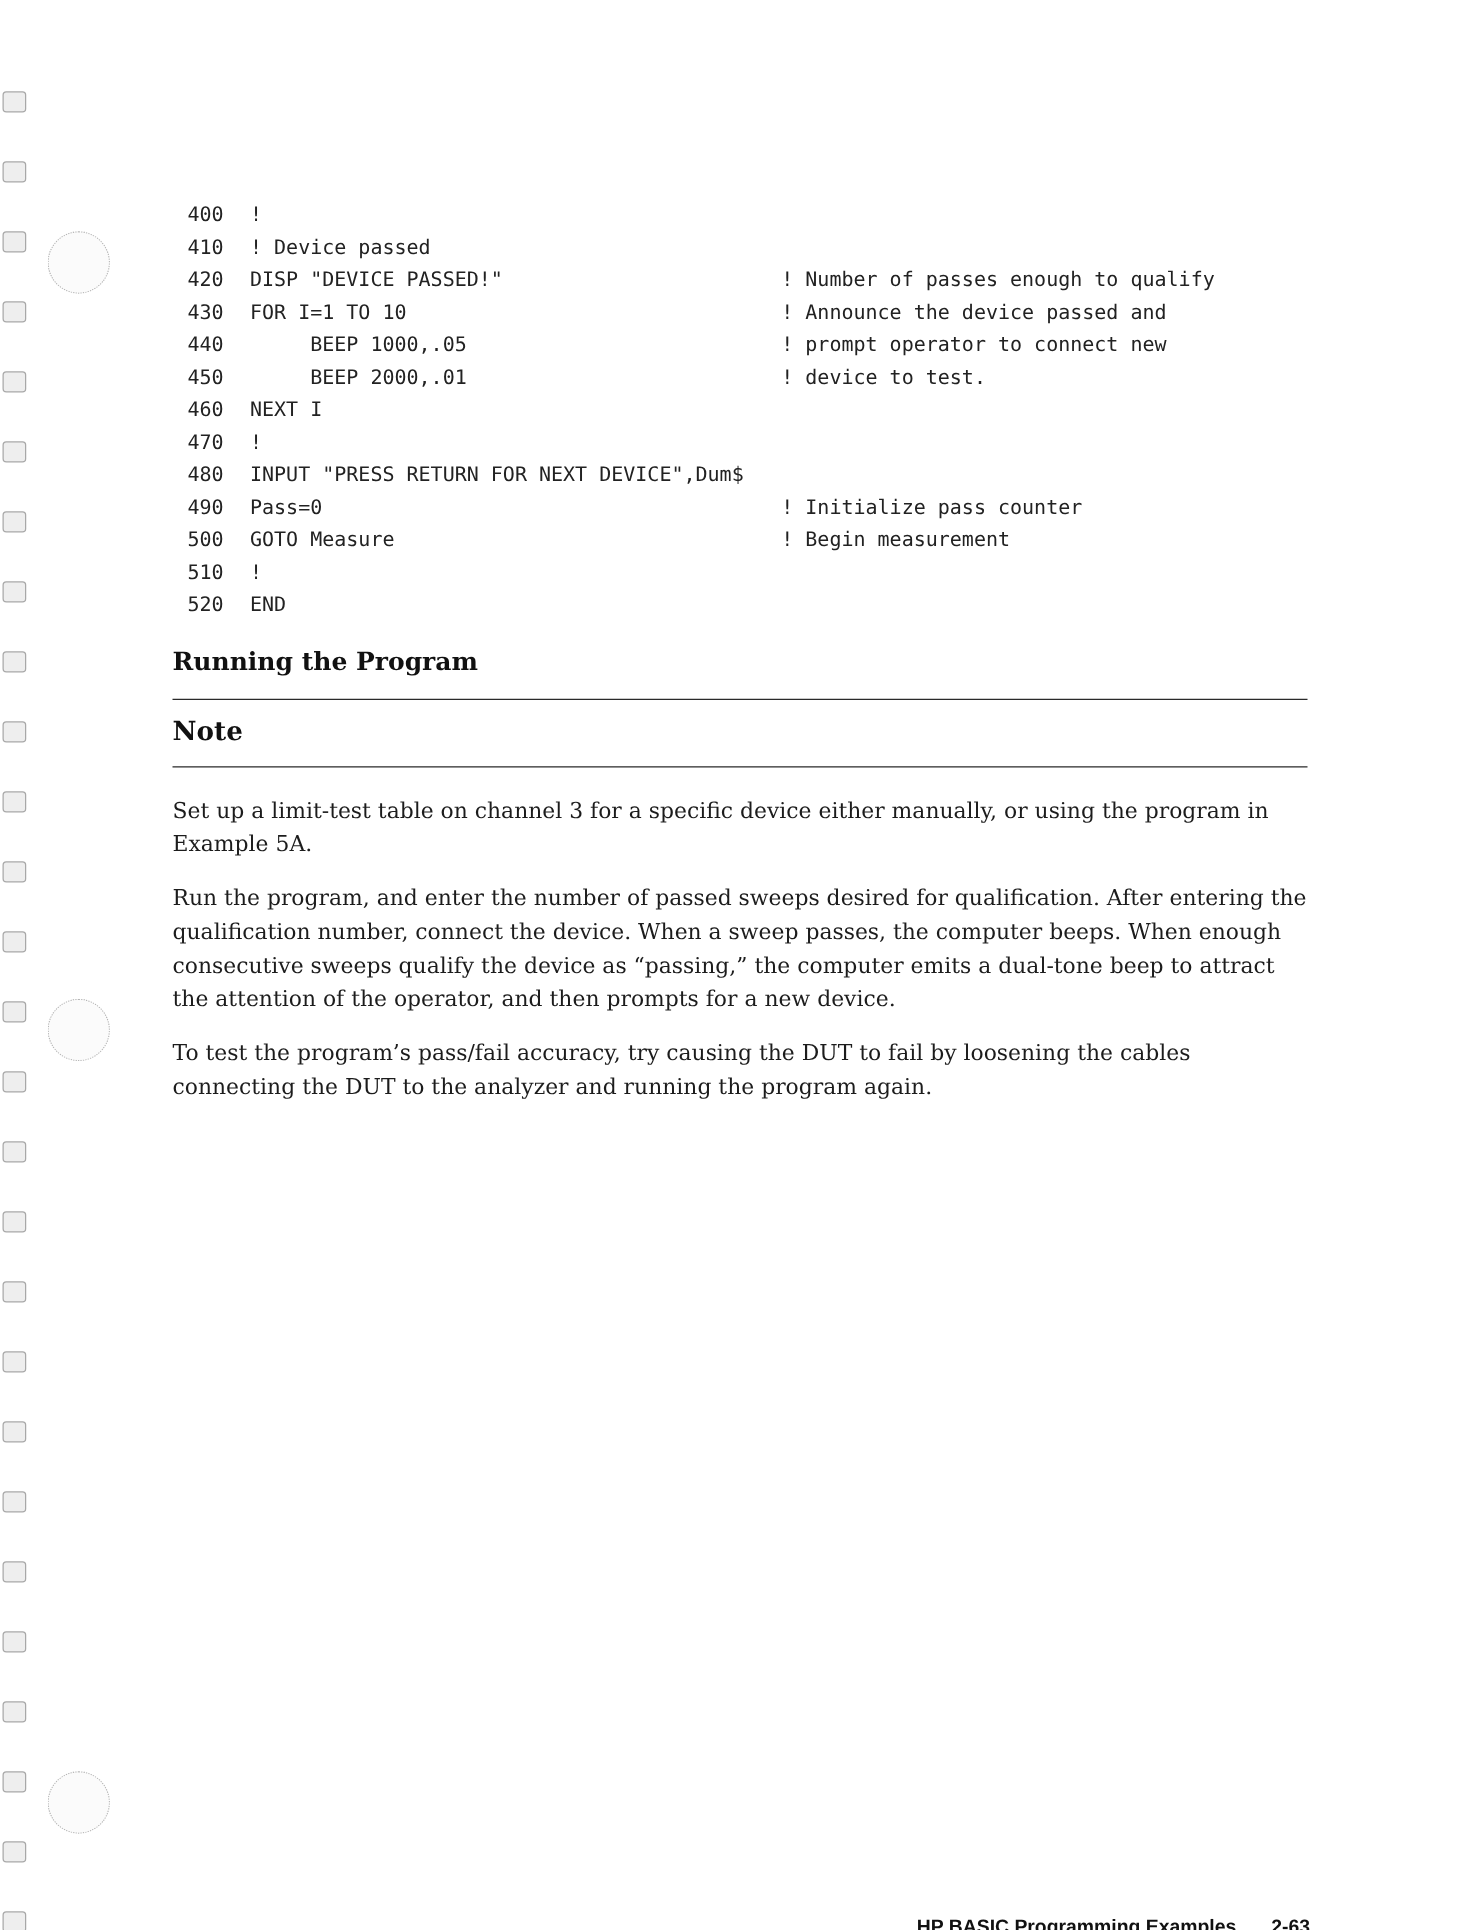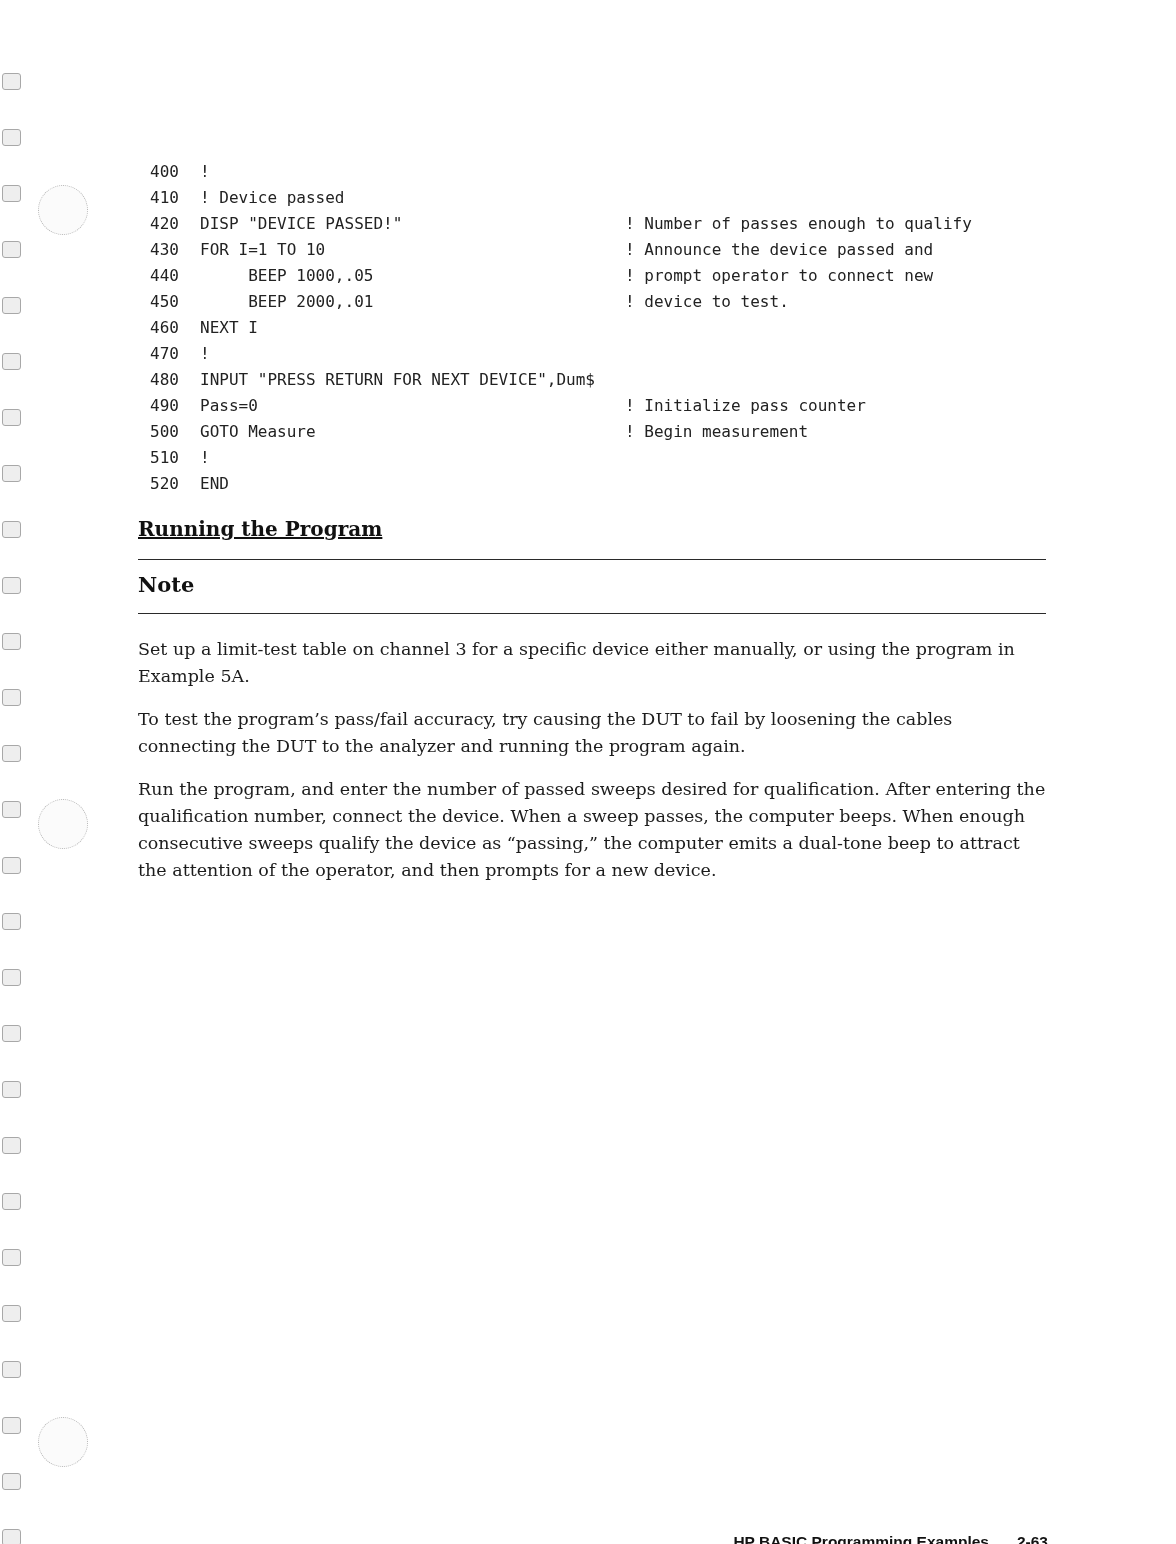--- a/index.html
+++ b/index.html
@@ -72,21 +72,20 @@
     position: absolute;
     left: 138px;
     top: 478px;
     width: 908px;
   }
   #section-heading {
     font-size: 20px;
     font-weight: bold;
     margin: 0 0 18px 0;
     color: #111;
-    text-decoration: underline;
   }
   .rule {
     border: 0;
     border-top: 1.6px solid #2a2a2a;
     margin: 0;
   }
   #note-box {
     padding: 12px 0 16px 0;
   }
   #note-row {
@@ -172,22 +171,22 @@
     <hr class="rule">
     <div id="note-box">
       <div id="note-row">
         <div id="note-label">Note</div>
       </div>
     </div>
     <hr class="rule">
 
     <div id="paragraphs">
       <p class="body-para">Set up a limit-test table on channel 3 for a specific device either manually, or using the program in Example 5A.</p>
+      <p class="body-para">Run the program, and enter the number of passed sweeps desired for qualification. After entering the qualification number, connect the device. When a sweep passes, the computer beeps. When enough consecutive sweeps qualify the device as “passing,” the computer emits a dual-tone beep to attract the attention of the operator, and then prompts for a new device.</p>
       <p class="body-para">To test the program’s pass/fail accuracy, try causing the DUT to fail by loosening the cables connecting the DUT to the analyzer and running the program again.</p>
-      <p class="body-para">Run the program, and enter the number of passed sweeps desired for qualification. After entering the qualification number, connect the device. When a sweep passes, the computer beeps. When enough consecutive sweeps qualify the device as “passing,” the computer emits a dual-tone beep to attract the attention of the operator, and then prompts for a new device.</p>
     </div>
   </div>
 
   <div id="footer">
     <span>HP BASIC Programming Examples</span><span class="page-num">2-63</span>
   </div>
 
 </div>
 
 </body></html>

